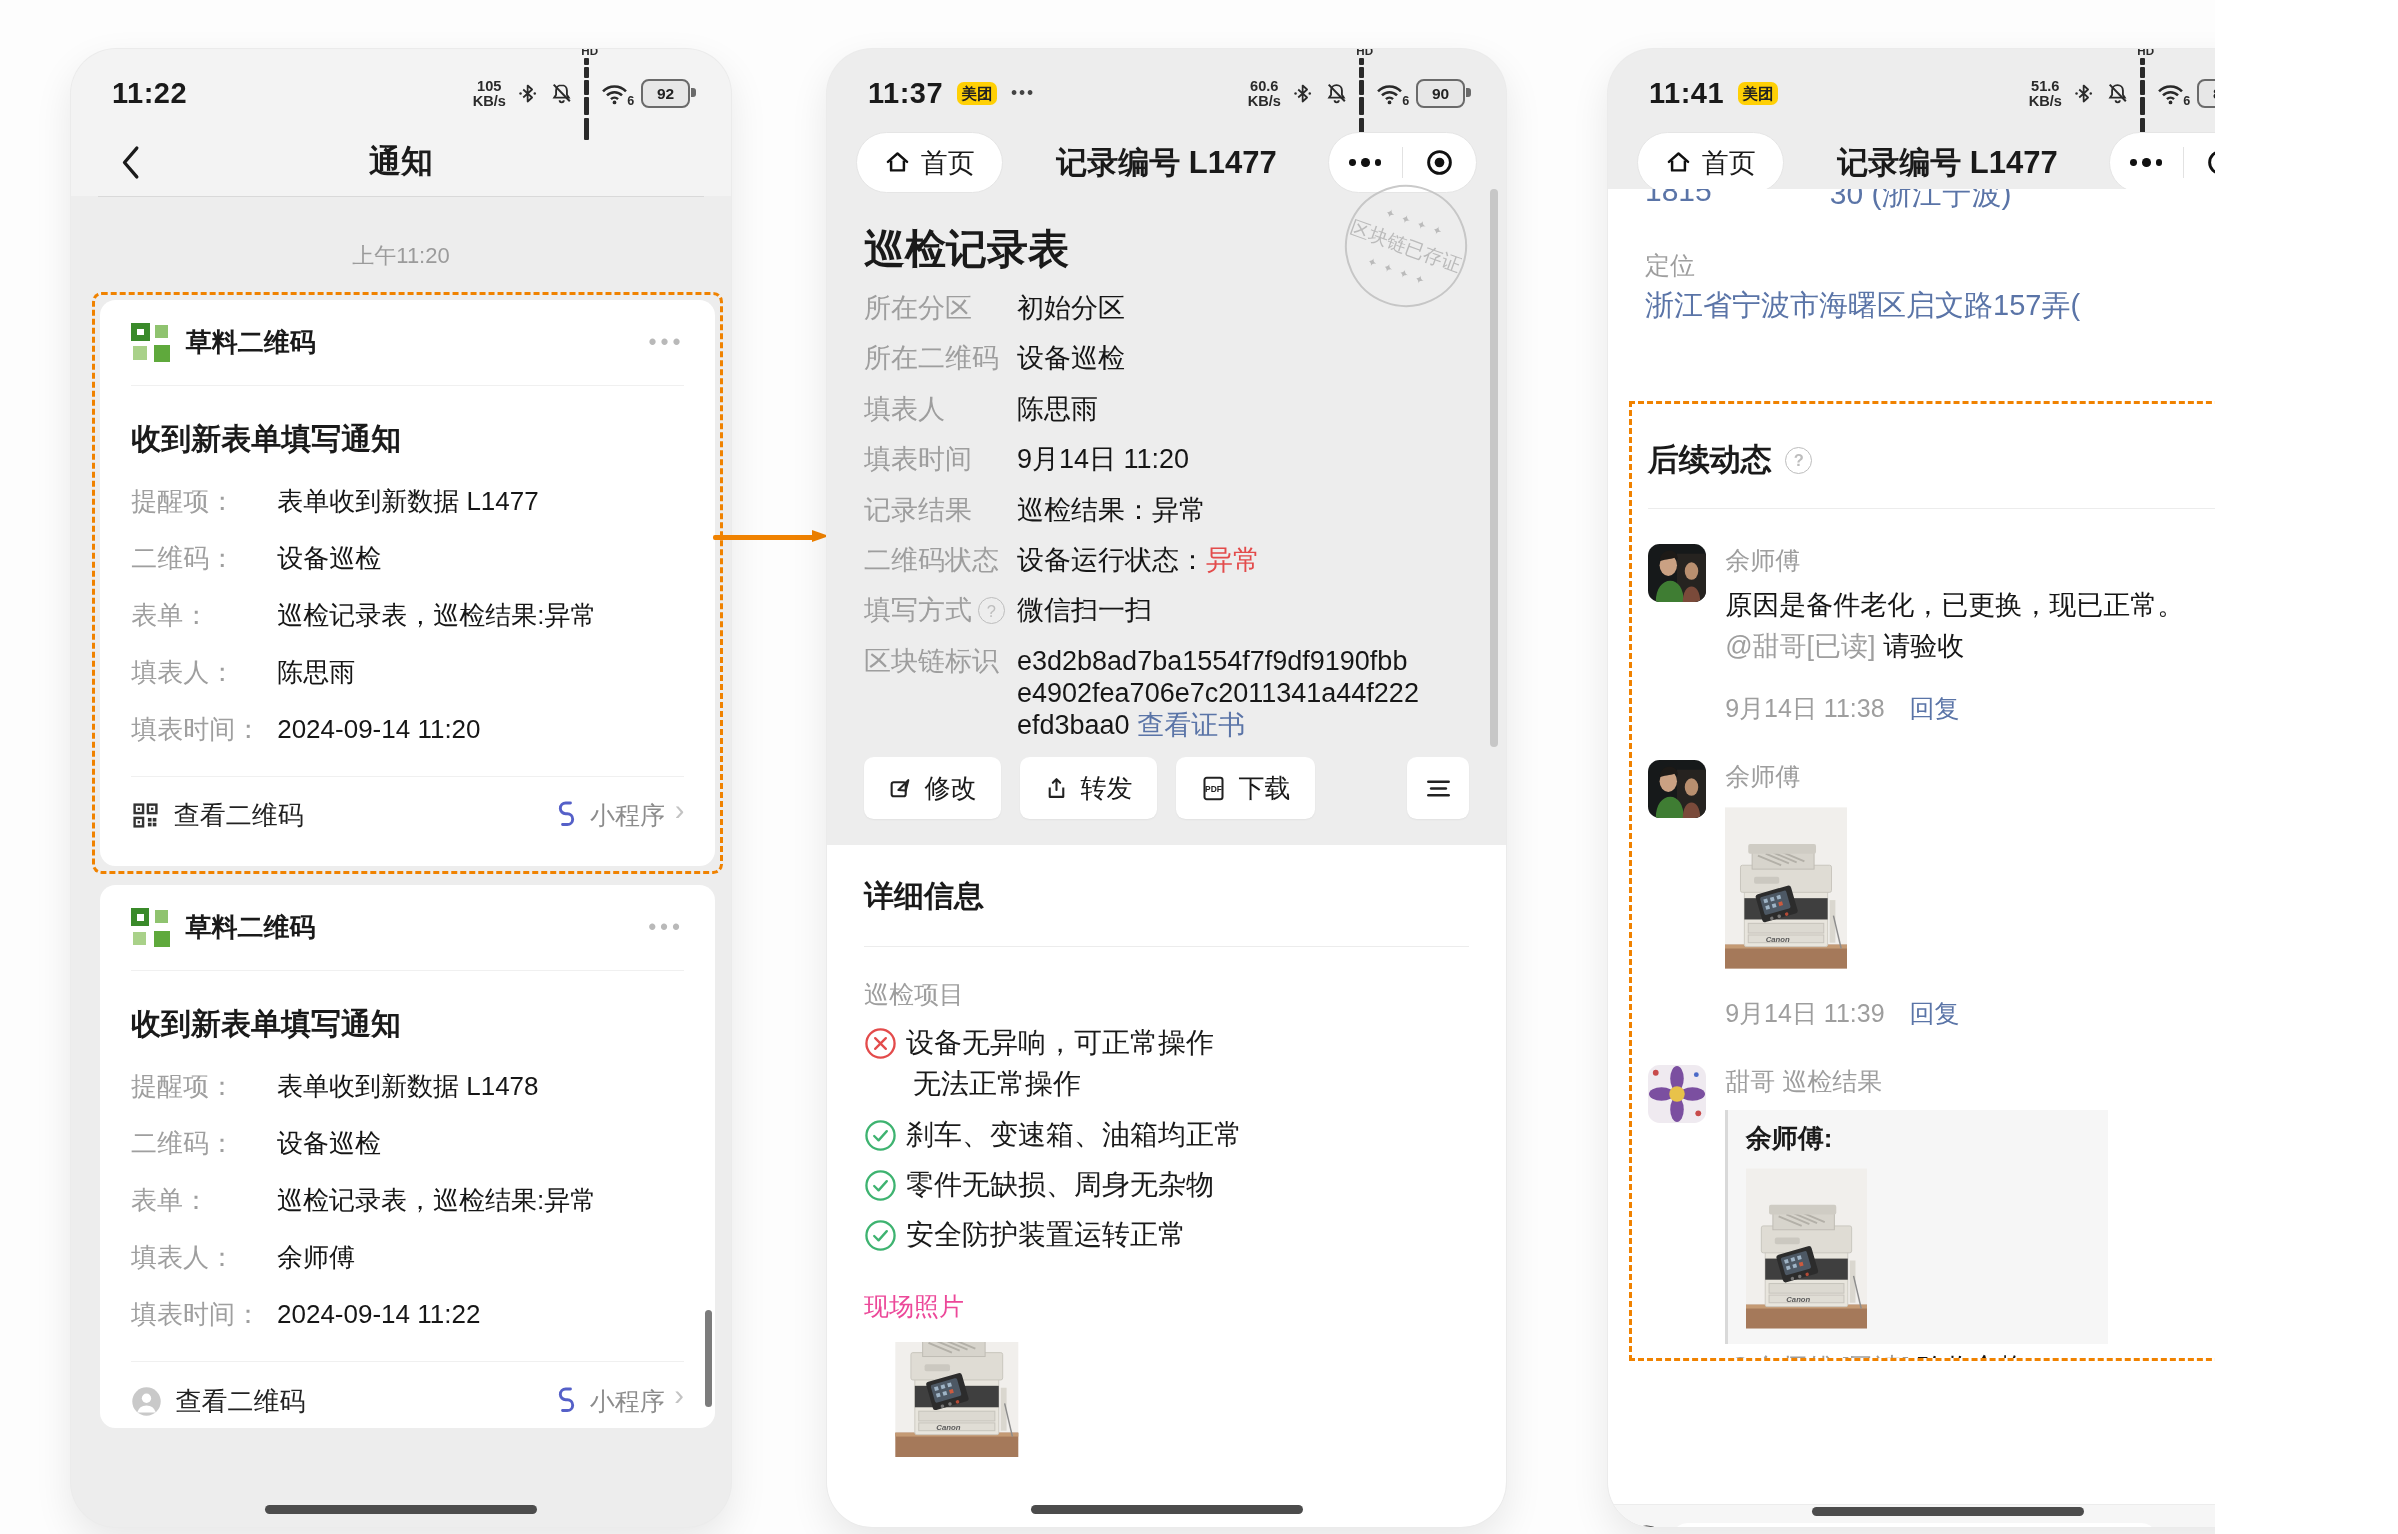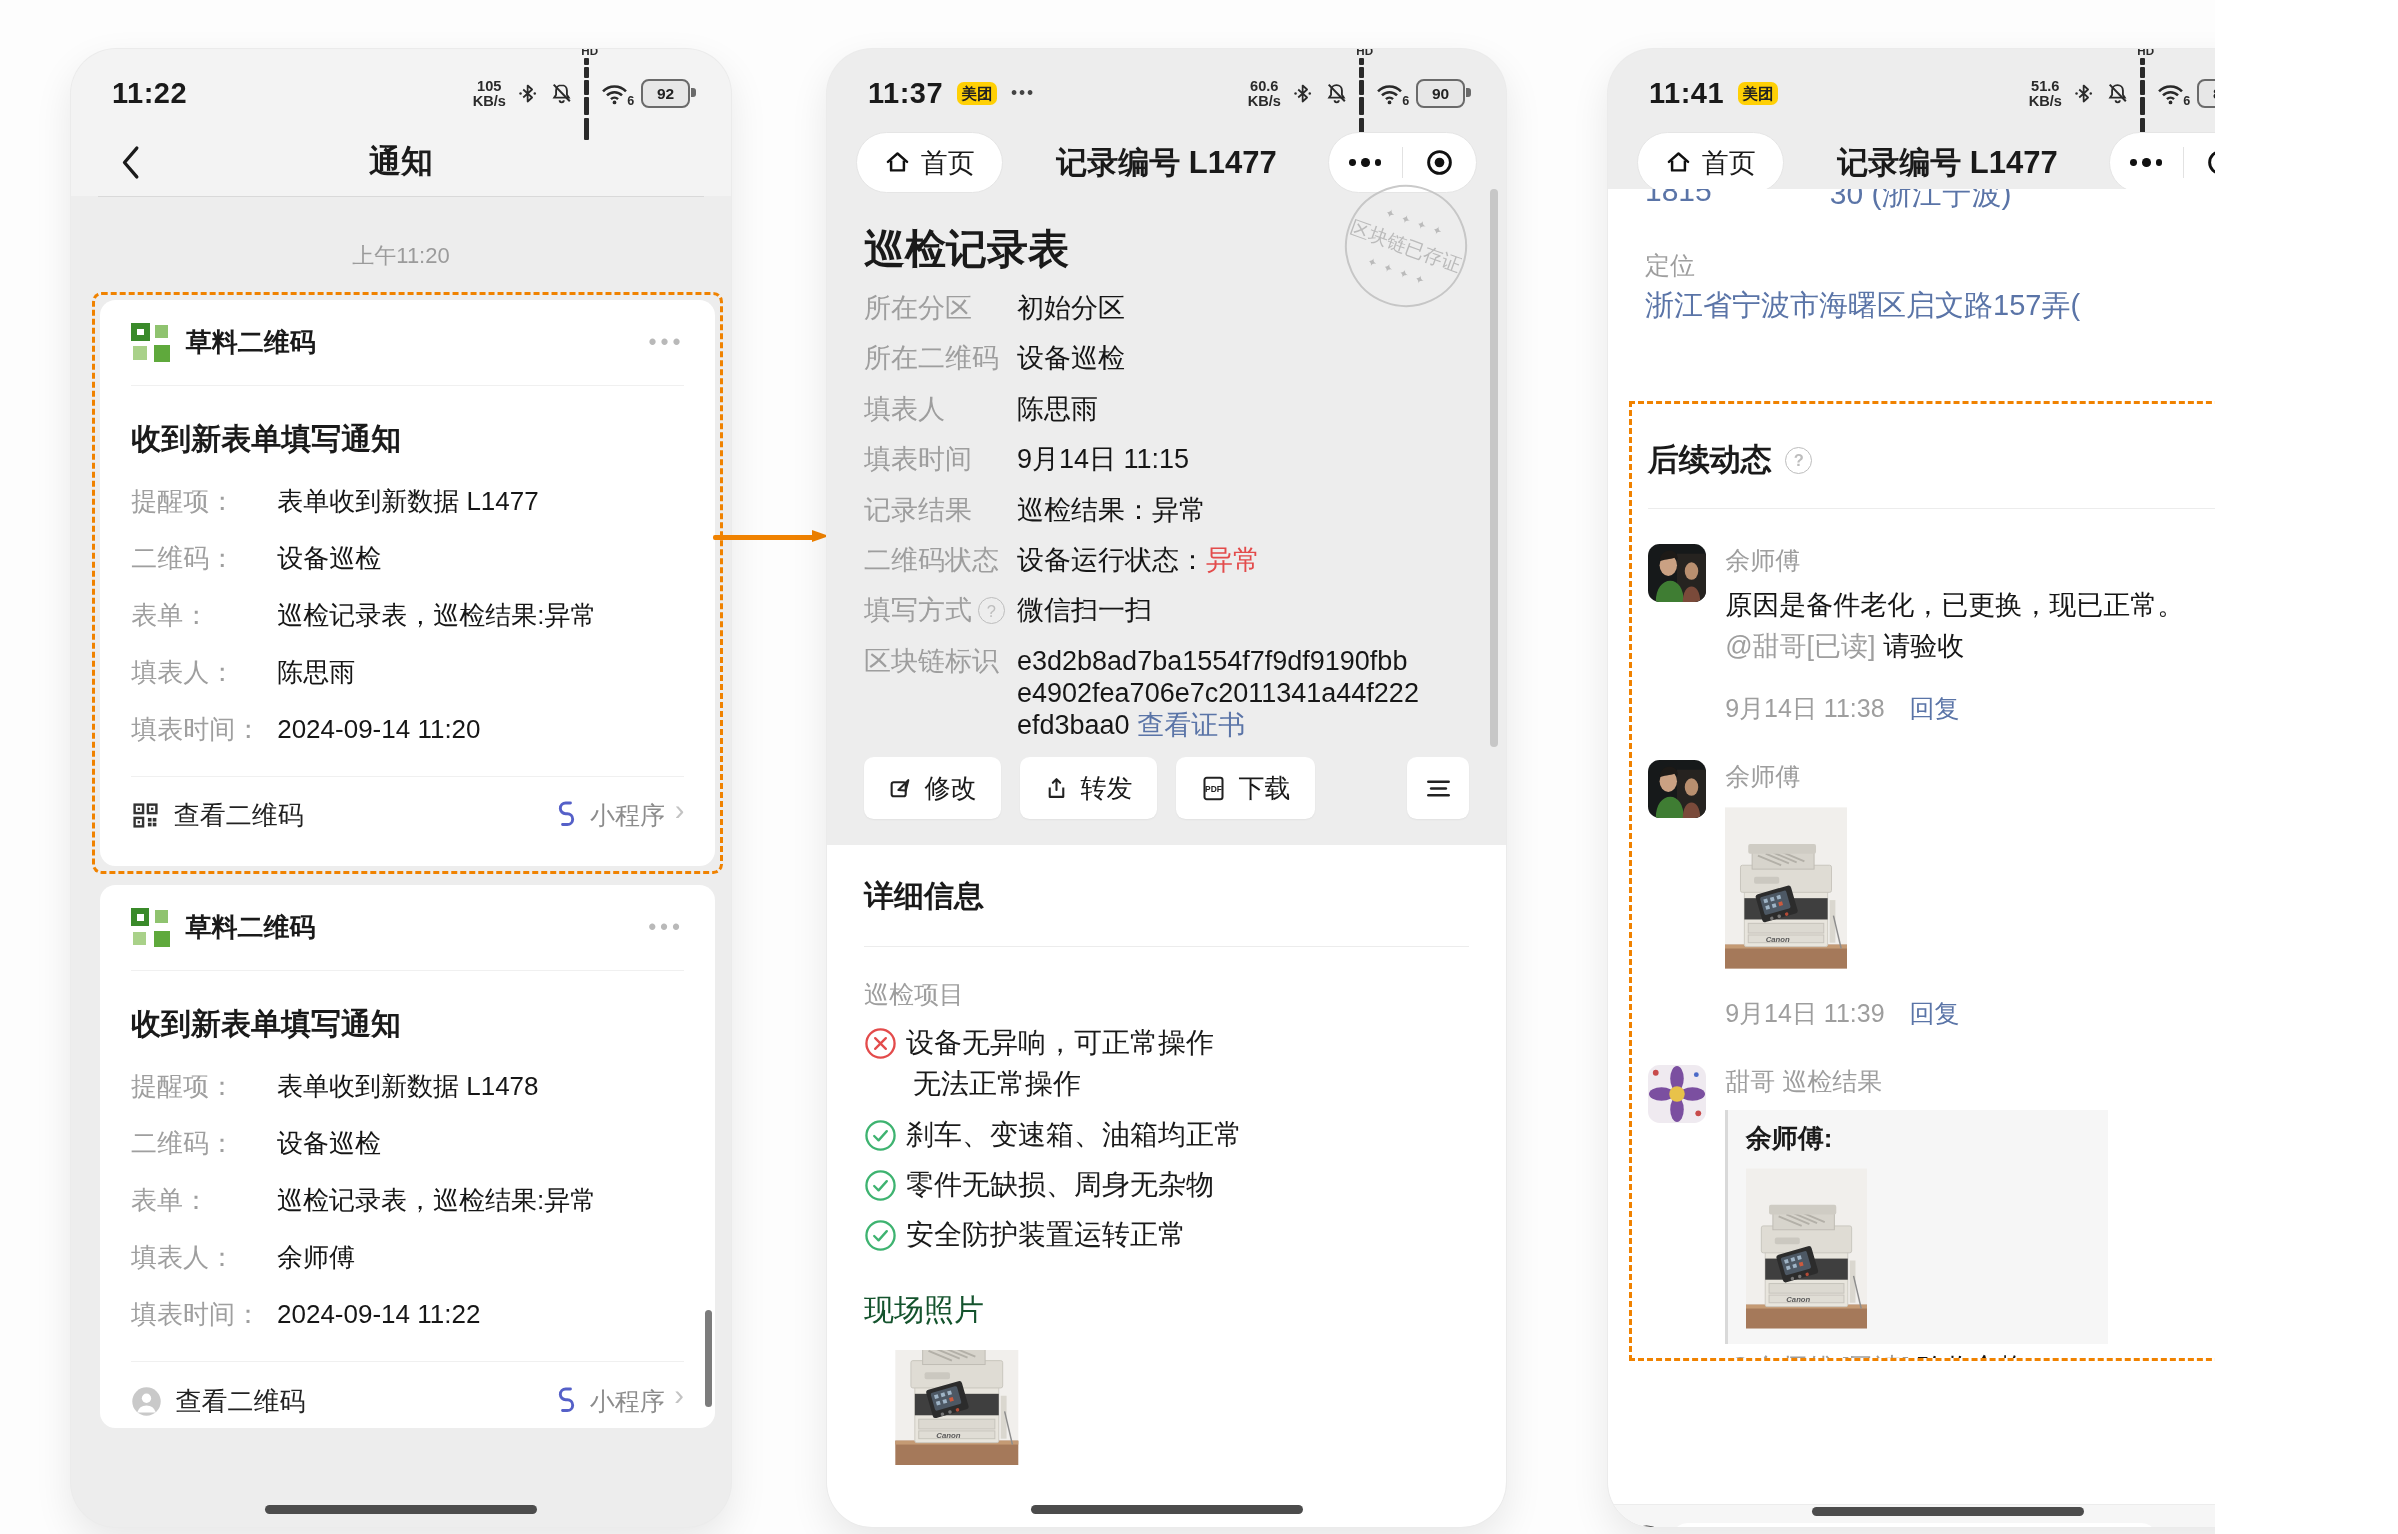--- a/index.html
+++ b/index.html
@@ -100,21 +100,21 @@
         font-size:26px;color:#1a1a1a;box-shadow:0 1px 1.9px rgba(0,0,0,.05);}
   .chip-menu{position:absolute;right:37px;top:708px;width:62px;height:62px;background:#fff;border-radius:9.7px;
              display:flex;align-items:center;justify-content:center;box-shadow:0 1px 1.9px rgba(0,0,0,.05);}
   .detail{position:absolute;left:0;top:796px;right:0;bottom:0;background:#fff;padding:0 37px;box-sizing:border-box;}
   .dtitle{padding-top:31px;font-size:30px;font-weight:700;}
   .ddiv{margin-top:29px;border-top:1.5px solid #ececec;}
   .dlabel{margin-top:31px;font-size:25px;color:#9e9e9e;}
   .ditem{display:flex;gap:9px;margin-top:13px;font-size:28px;line-height:37px;align-items:flex-start;}
   .ditem svg{flex-shrink:0;margin-top:2.9px;}
   .danswer{margin-left:49px;margin-top:3.9px;font-size:28px;}
-  .photo-label{margin-top:37px;font-size:30px;color:#14532d;}
+  .photo-label{margin-top:37px;font-size:25px;color:#ec4899;}
   .photo-mid{margin-top:19.4px;width:192px;height:163px;display:block;}
 
   
   .r-body{position:absolute;top:140px;left:0;right:0;bottom:0;background:#fff;}
   .clipbox{position:absolute;top:0;left:0;right:0;height:29px;overflow:hidden;}
   .cliprow{position:absolute;top:-15.5px;left:37px;display:flex;font-size:30px;color:#5a74a7;}
   .cliprow .frag2{margin-left:118px;}
   .loc-label{position:absolute;left:37px;top:60px;font-size:25px;color:#9e9e9e;}
   .loc-val{position:absolute;left:37px;top:97px;font-size:29px;color:#5a74a7;}
   .fbox{position:absolute;left:21.3px;right:21.3px;top:212px;height:960px;border:3.4px dashed #f08200;background:#fff;
@@ -475,21 +475,21 @@
       <div class="mrow">
           <span class="ml">所在二维码</span>
           <span class="mv link">设备巡检</span>
         </div>
       <div class="mrow">
           <span class="ml">填表人</span>
           <span class="mv link">陈思雨</span>
         </div>
       <div class="mrow">
           <span class="ml">填表时间</span>
-          <span class="mv">9月14日 11:15</span>
+          <span class="mv">9月14日 11:20</span>
         </div>
       <div class="mrow">
           <span class="ml">记录结果</span>
           <span class="mv">巡检结果：异常</span>
         </div>
       <div class="mrow">
           <span class="ml">二维码状态</span>
           <span class="mv"><span>设备运行状态：</span><span class="red">异常</span></span>
         </div>
       <div class="mrow">

